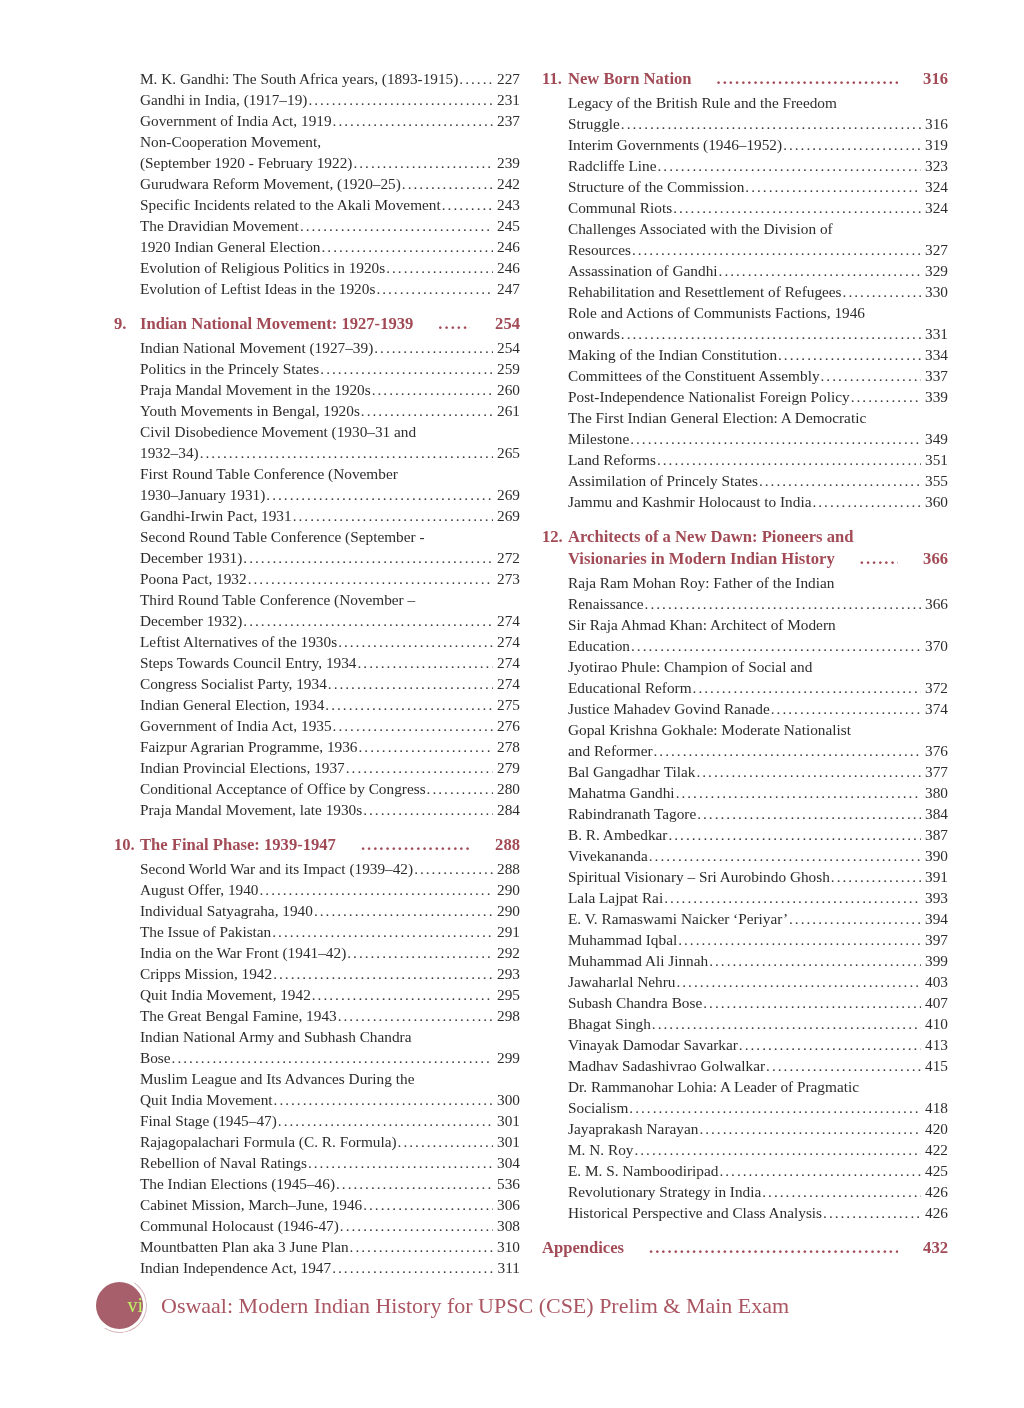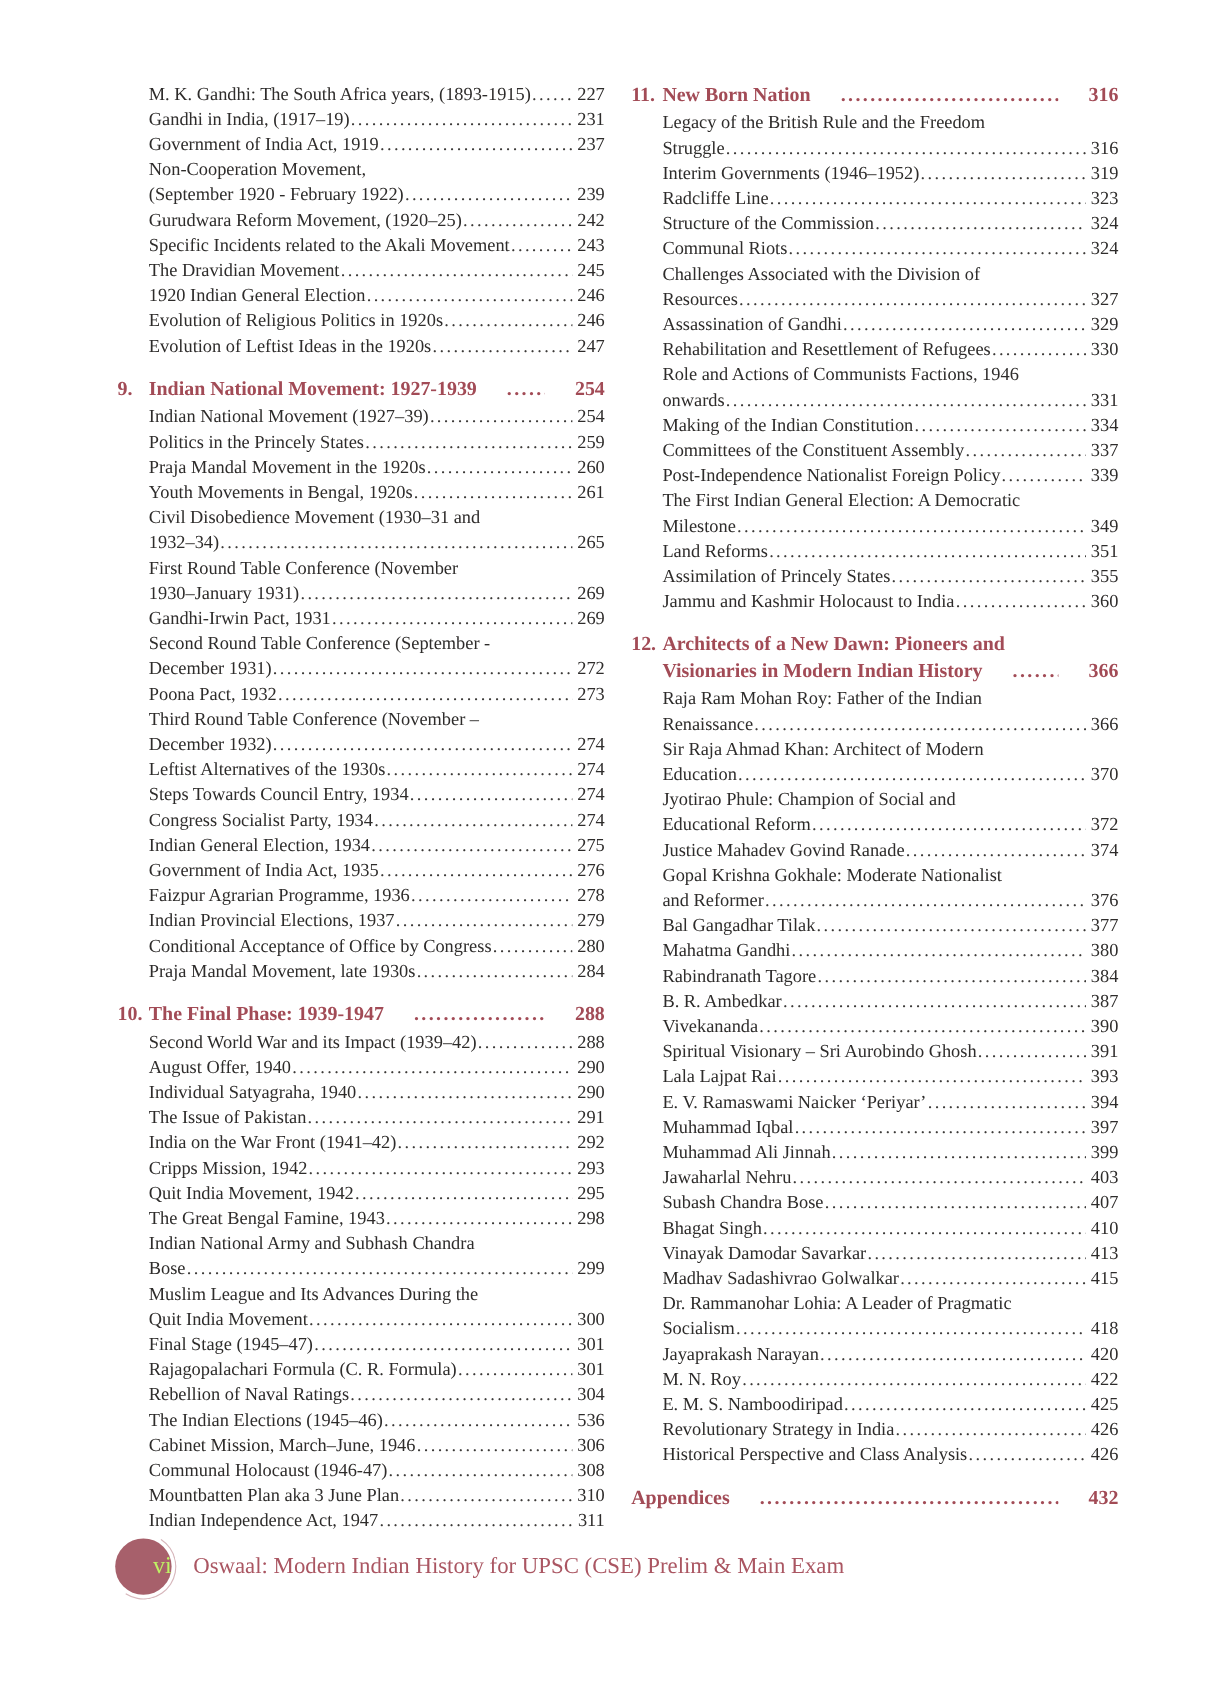--- a/index.html
+++ b/index.html
@@ -4,21 +4,21 @@
 <style>
   * { margin: 0; padding: 0; box-sizing: border-box; }
   html, body { background: #ffffff; }
   body {
     width: 1024px; height: 1408px;
     position: relative; overflow: hidden;
     font-family: "Liberation Serif", "DejaVu Serif", serif;
     color: var(--ink, #2e2c2b);
   }
   .columns {
-    position: absolute; left: 98px; top: 68px;
+    position: absolute; left: 114px; top: 68px;
     width: 834px; display: flex; gap: 22px;
   }
   .col { width: 406px; flex: 0 0 406px; }
 
   .section + .section { margin-top: 14px; }
 
   
   .line { display: flex; align-items: baseline; line-height: 21px; }
   .t { flex: 0 0 auto; white-space: pre; }
   .leader { flex: 1 1 auto; min-width: 8px; overflow: hidden; white-space: nowrap; margin: 0 2px 0 1px; }
@@ -55,21 +55,21 @@
     color: #bef264; font-size: 20px;
     display: flex; align-items: center; justify-content: flex-end;
   }
   .page-badge::after {
     content: ""; position: absolute; inset: -4px;
     border-radius: 50%;
     border: 1.5px solid rgba(167, 96, 107, 0.45);
     border-top-color: transparent; border-left-color: transparent;
     transform: rotate(-12deg);
   }
-  .footer-title { color: var(--footer-ink, #aa5662); font-size: 19px; }
+  .footer-title { color: var(--footer-ink, #aa5662); font-size: 22px; }
 </style>
 </head>
 <body>
 
 <div class="page">
   <div class="columns">
     <div class="col" id="col-left">
         <div class="section">
           <div class="sec-entries">
             <div class="entry">

